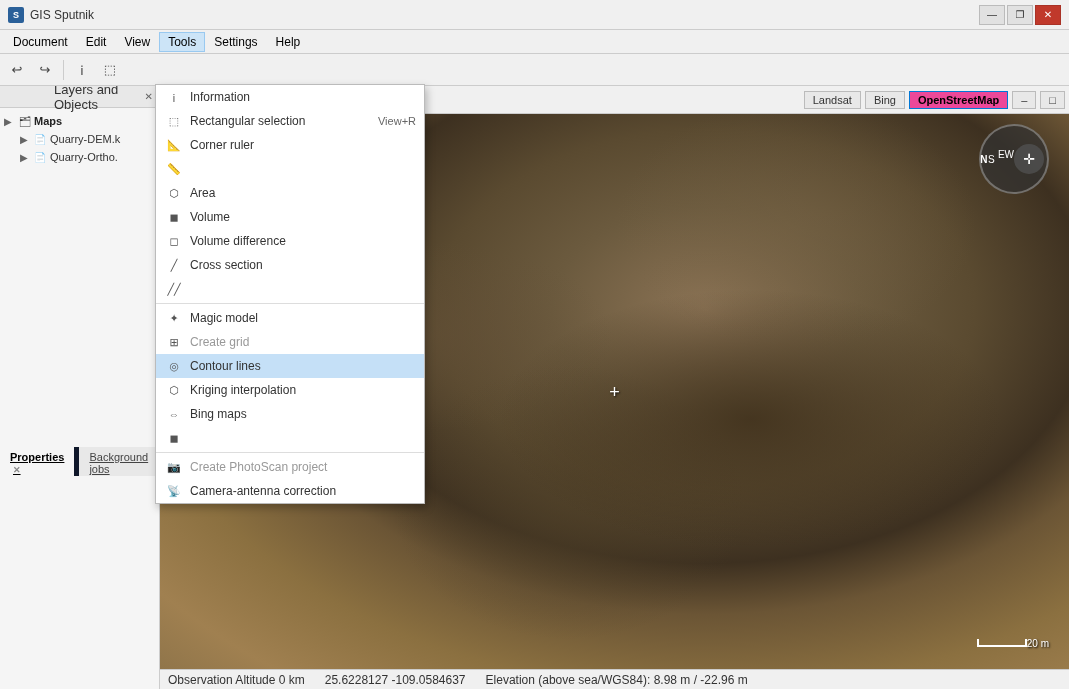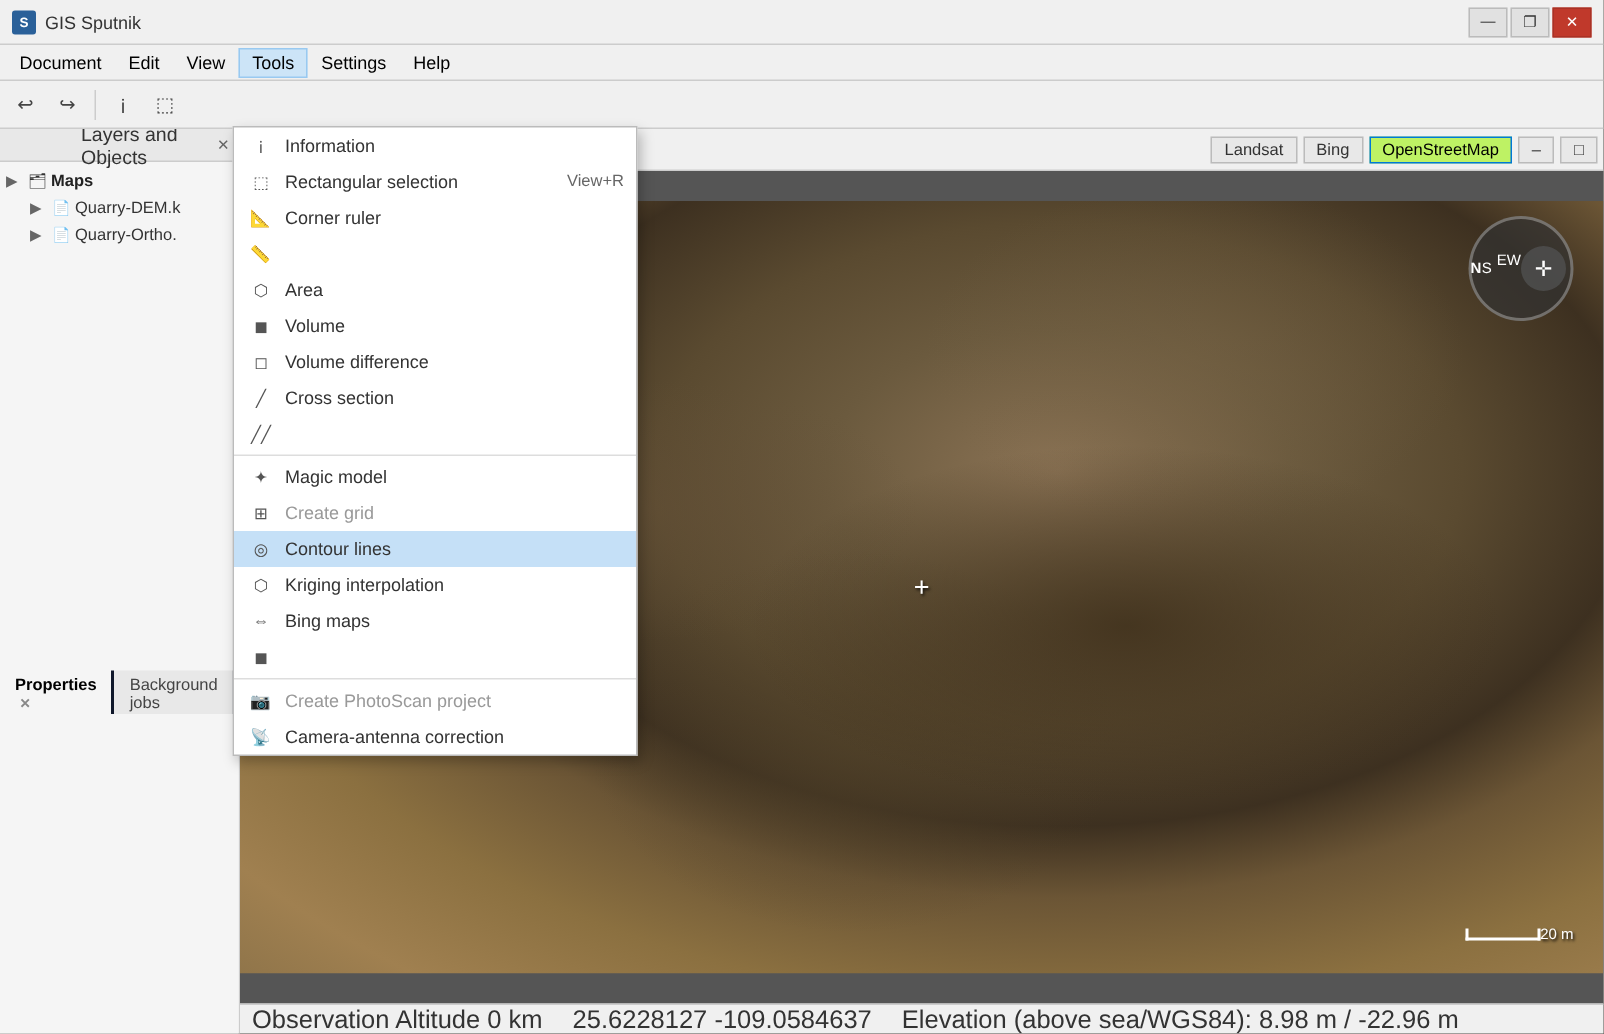--- a/index.html
+++ b/index.html
@@ -113,37 +113,37 @@
       height: 26px;
       background: #e8e8e8;
       border-bottom: 1px solid #ccc;
       display: flex;
       align-items: center;
     }
     .tab-btn {
       padding: 4px 10px;
       font-size: 11px;
       cursor: pointer;
-      border-right: 2px solid #0f172a;
+      border-right: 5px solid #0f172a;
       background: #e8e8e8;
       color: #444;
+      text-decoration: underline;
     }
     .tab-btn.active { background: #f5f5f5; color: #000; font-weight: bold; }
     .tab-close { font-size: 9px; color: #888; margin-left: 3px; cursor: pointer; }
     .panel-controls { margin-left: auto; display: flex; gap: 2px; padding-right: 4px; }
     .panel-ctrl-btn { width: 14px; height: 14px; background: #ddd; border: 1px solid #bbb; cursor: pointer; display: flex; align-items: center; justify-content: center; font-size: 9px; }
     #bottom-content { flex: 1; background: #f5f5f5; }
 
     
     #map-area {
       flex: 1;
       display: flex;
       flex-direction: column;
       background: #555;
-      gap: 20px;
     }
     #map-toolbar {
       height: 28px;
       background: #f0f0f0;
       border-bottom: 1px solid #ccc;
       display: flex;
       align-items: center;
       padding: 0 4px;
       gap: 4px;
     }
@@ -158,21 +158,21 @@
       color: #999;
     }
     .map-btn {
       padding: 2px 8px;
       font-size: 11px;
       border: 1px solid #bbb;
       background: #e8e8e8;
       cursor: pointer;
       color: #333;
     }
-    .map-btn.active { background: #bef264; border-color: #0078d7; color: #000; }
+    .map-btn.active { background: #ec4899; border-color: #0078d7; color: #000; font-weight: bold; }
     .map-spacer { flex: 1; }
 
     
     #map-view {
       flex: 1;
       position: relative;
       overflow: hidden;
     }
     #map-bg {
       width: 100%;
@@ -251,21 +251,21 @@
     .scale-label { color: white; font-size: 10px; margin-top: 1px; text-shadow: 1px 1px 2px black; }
 
     
     #status-bar {
       height: 20px;
       background: #f0f0f0;
       border-top: 1px solid #ccc;
       display: flex;
       align-items: center;
       padding: 4px 8px;
-      font-size: 17px;
+      font-size: 12px;
       color: #333;
       gap: 20px;
     }
     #status-bar span { white-space: nowrap; }
 
     
     #tools-dropdown {
       position: absolute;
       top: 84px;
       left: 155px;

